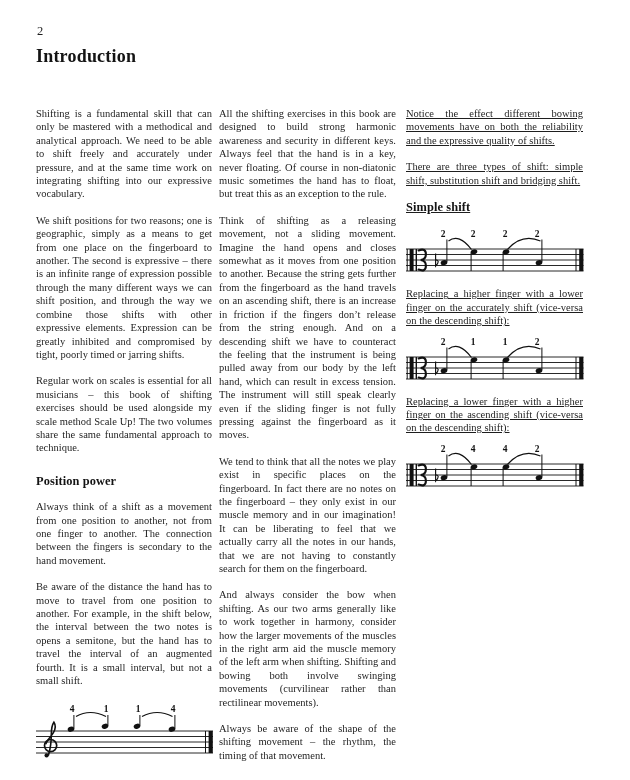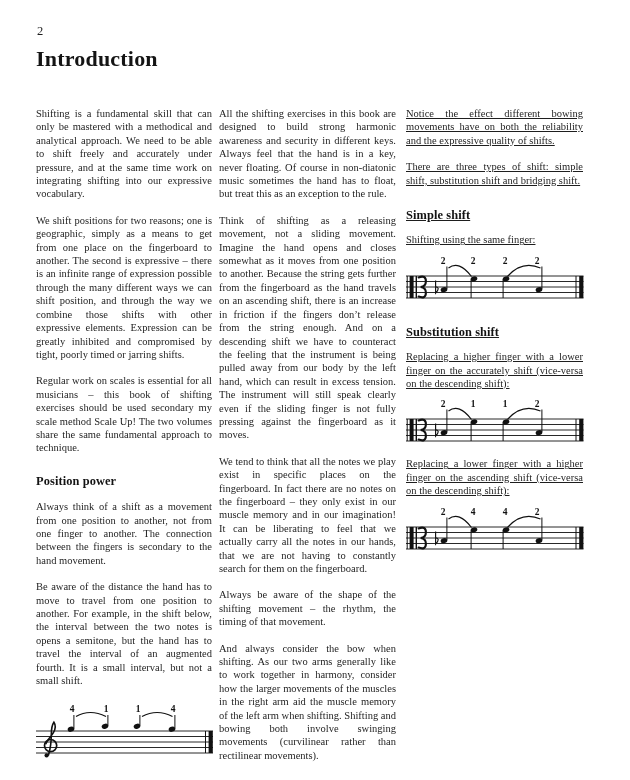--- a/index.html
+++ b/index.html
@@ -4,54 +4,54 @@
 <style>
   html,body { margin:0; padding:0; background:#e8e8e8; }
   .page {
     position:relative; width:630px; height:780px; margin:0 auto;
     background:#ffffff; color:#1e1e1e; overflow:hidden;
     font-family:"Liberation Serif","DejaVu Serif",serif;
   }
   .page-number { position:absolute; left:37px; top:24px; font-size:12.5px; }
   .title {
     position:absolute; left:36px; top:46px; margin:0;
-    font-size:22px; font-weight:bold; letter-spacing:0.2px; color:#141414;
+    font-size:18px; font-weight:bold; letter-spacing:0.2px; color:#141414;
   }
   .col {
     position:absolute; top:95px; width:177px;
     font-size:10.5px; line-height:13.4px; text-align:justify;
   }
   .col1 { left:36px; width:176px; }
   .col2 { left:219px;font-family:Liberation Serif, serif; }
   .col3 { left:406px;text-decoration:underline; }
   .col p { margin:12px 0 13px 0; }
   h2.sub {
     font-size:12.4px; font-weight:bold; margin:20px 0 12px 0;
     text-align:left; color:#141414; letter-spacing:0.1px;
   }
-  .col3 h2.sub { margin:22px 0 11px 0; }
+  .col3 h2.sub { margin:14px 0 11px 0; }
   .caption { margin:0 0 5px 0 !important; }
   .music { margin:5px 0 0 0; }
   .col3 .music { margin:4px 0 10px 0; }
   svg { display:block; }
   .stroke { stroke:#111; fill:none; }
   svg text { font-family:"Liberation Serif","DejaVu Serif",serif; font-weight:bold; fill:#111; }
 </style>
 </head>
 <body>
 
 <div class="page">
 
   <div class="page-number">2</div>
   <h1 class="title">Introduction</h1>
 
   <div class="col col1">
     <p>Shifting is a fundamental skill that can only be mastered with a methodical and analytical approach. We need to be able to shift freely and accurately under pressure, and at the same time work on integrating shifting into our expressive vocabulary.</p>
     <p>We shift positions for two reasons; one is geographic, simply as a means to get from one place on the fingerboard to another. The second is expressive – there is an infinite range of expression possible through the many different ways we can shift position, and through the way we combine those shifts with other expressive elements. Expression can be greatly inhibited and compromised by tight, poorly timed or jarring shifts.</p>
-    <p>Regular work on scales is essential for all musicians – this book of shifting exercises should be used secondary my scale method Scale Up! The two volumes share the same fundamental approach to technique.</p>
+    <p>Regular work on scales is essential for all musicians – this book of shifting exercises should be used alongside my scale method Scale Up! The two volumes share the same fundamental approach to technique.</p>
     <h2 class="sub">Position power</h2>
     <p>Always think of a shift as a movement from one position to another, not from one finger to another. The connection between the fingers is secondary to the hand movement.</p>
     <p>Be aware of the distance the hand has to move to travel from one position to another. For example, in the shift below, the interval between the two notes is opens a semitone, but the hand has to travel the interval of an augmented fourth. It is a small interval, but not a small shift.</p>
 
     <div class="music">
       <svg width="180" height="58" viewBox="0 0 180 58">
 
         <g stroke="#111" stroke-width="0.9">
           <line x1="0" y1="31" x2="177" y2="31"></line>
             <line x1="0" y1="36.5" x2="177" y2="36.5"></line>
@@ -94,30 +94,29 @@
           <rect x="172.6" y="31" width="4.2" height="22" fill="#111"></rect>
         </g>
       </svg>
     </div>
   </div>
 
   <div class="col col2">
     <p>All the shifting exercises in this book are designed to build strong harmonic awareness and security in different keys. Always feel that the hand is in a key, never floating. Of course in non-diatonic music sometimes the hand has to float, but treat this as an exception to the rule.</p>
     <p>Think of shifting as a releasing movement, not a sliding movement. Imagine the hand opens and closes somewhat as it moves from one position to another. Because the string gets further from the fingerboard as the hand travels on an ascending shift, there is an increase in friction if the fingers don’t release from the string enough. And on a descending shift we have to counteract the feeling that the instrument is being pulled away from our body by the left hand, which can result in excess tension. The instrument will still speak clearly even if the sliding finger is not fully pressing against the fingerboard as it moves.</p>
     <p>We tend to think that all the notes we play exist in specific places on the fingerboard. In fact there are no notes on the fingerboard – they only exist in our muscle memory and in our imagination! It can be liberating to feel that we actually carry all the notes in our hands, that we are not having to constantly search for them on the fingerboard.</p>
+    <p>And always consider the bow when shifting. As our two arms generally like to work together in harmony, consider how the larger movements of the muscles in the right arm aid the muscle memory of the left arm when shifting. Shifting and bowing both involve swinging movements (curvilinear rather than rectilinear movements).</p>
     <p>Always be aware of the shape of the shifting movement – the rhythm, the timing of that movement.</p>
-    <p>And always consider the bow when shifting. As our two arms generally like to work together in harmony, consider how the larger movements of the muscles in the right arm aid the muscle memory of the left arm when shifting. Shifting and bowing both involve swinging movements (curvilinear rather than rectilinear movements).</p>
   </div>
 
   <div class="col col3">
     <p>Notice the effect different bowing movements have on both the reliability and the expressive quality of shifts.</p>
     <p>There are three types of shift: simple shift, substitution shift and bridging shift.</p>
 
     <h2 class="sub">Simple shift</h2>
-    <p class="caption">Shifting using the same finger:</p>
     <div class="music">
       <svg width="178" height="52" viewBox="0 0 178 52">
         <g stroke="#111" stroke-width="0.9">
           <line x1="0" y1="24" x2="177.5" y2="24"></line>
             <line x1="0" y1="29.5" x2="177.5" y2="29.5"></line>
           <line x1="0" y1="35" x2="177.5" y2="35"></line>
             <line x1="0" y1="40.5" x2="177.5" y2="40.5"></line>
           <line x1="0" y1="46" x2="177.5" y2="46"></line>
         </g>
         <g>
@@ -151,21 +150,20 @@
           <path d="M 42.5 16 Q 53 8 65.5 24.5" fill="none"></path>
           <path d="M 101.5 24.5 Q 116 8 134.5 16" fill="none"></path>
         </g>
         <g>
           <line x1="170" y1="24" x2="170" y2="46" stroke="#111" stroke-width="1"></line>
           <rect x="173.2" y="24" width="4.2" height="22" fill="#111"></rect>
         </g>
       </svg>
     </div>
 
-    <h2 class="sub">Substitution shift</h2>
     <p class="caption">Replacing a higher finger with a lower finger on the accurately shift (vice-versa on the descending shift):</p>
     <div class="music">
       <svg width="178" height="52" viewBox="0 0 178 52">
         <g stroke="#111" stroke-width="0.9">
           <line x1="0" y1="24" x2="177.5" y2="24"></line>
             <line x1="0" y1="29.5" x2="177.5" y2="29.5"></line>
           <line x1="0" y1="35" x2="177.5" y2="35"></line>
             <line x1="0" y1="40.5" x2="177.5" y2="40.5"></line>
           <line x1="0" y1="46" x2="177.5" y2="46"></line>
         </g>

